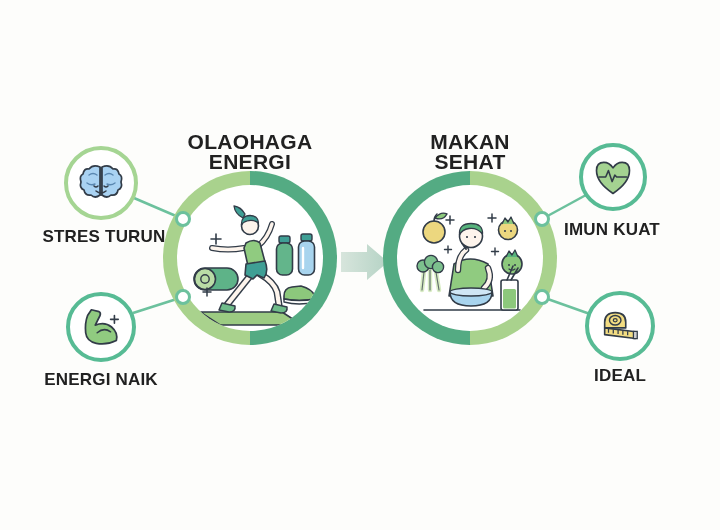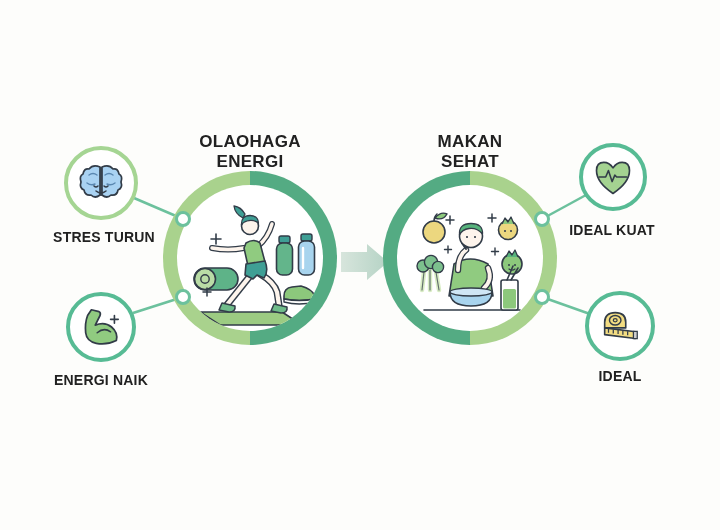--- a/index.html
+++ b/index.html
@@ -4,21 +4,21 @@
 <style>
   html,body{margin:0;padding:0;}
   body{font-family:"Liberation Sans", sans-serif;}
   .canvas{
     position:relative; width:720px; height:530px;
     background:var(--bg,#fdfdfb); overflow:hidden;
   }
   
   .node-title{
     position:absolute; width:170px; text-align:center;
-    font-size:17px; font-weight:800; letter-spacing:.3px;
+    font-size:21px; font-weight:800; letter-spacing:.3px;
     line-height:20px; color:var(--text,#212121);
   }
   .node-title.left{ left:165px; top:132px; }
   .node-title.right{ left:385px; top:132px; }
   .node-title span{ display:block; }
   
   .node-ring{
     position:absolute; width:174px; height:174px; border-radius:50%;
   }
   .node-ring.left{
@@ -47,21 +47,21 @@
     border:4px solid var(--satellite_border_light,#a5d593); }
   .benefit-circle.muscle{ left:66px; top:292px; width:70px; height:70px;
     border:4px solid var(--satellite_border_teal,#57bb94); }
   .benefit-circle.heart{ left:579px; top:143px; width:68px; height:68px;
     border:4px solid var(--satellite_border_teal,#57bb94); }
   .benefit-circle.tape{ left:585px; top:291px; width:70px; height:70px;
     border:4px solid var(--satellite_border_teal,#57bb94); }
   
   .benefit-label{
     position:absolute; width:150px; text-align:center;
-    font-size:14px; font-weight:800; letter-spacing:.2px; line-height:18px;
+    font-size:17px; font-weight:800; letter-spacing:.2px; line-height:18px;
     color:var(--text,#212121);
   }
   .benefit-label.stres{ left:29px; top:228px; }
   .benefit-label.energi{ left:26px; top:371px; }
   .benefit-label.imun{ left:537px; top:221px; }
   .benefit-label.berat{ left:545px; top:367px; }
   .benefit-label span{ display:block; }
   .overlay{ position:absolute; left:0; top:0; }
 </style>
 </head>
@@ -221,21 +221,21 @@
     </svg>
   </div>
   <div class="benefit-label energi">ENERGI NAIK</div>
 
   <div class="benefit-circle heart">
     <svg width="44" height="44" viewBox="0 0 48 48">
       <path d="M24,42 Q6,30 6,17 Q6,8 14,8 Q20,8 24,14 Q28,8 34,8 Q42,8 42,17 Q42,30 24,42 Z" fill="#a4d391" stroke="#323c48" stroke-width="1.8" stroke-linejoin="round"></path>
       <path d="M9,24 h7 l3,-7 4,12 3,-7 2,2 h11" fill="none" stroke="#323c48" stroke-width="1.7" stroke-linejoin="round" stroke-linecap="round"></path>
     </svg>
   </div>
-  <div class="benefit-label imun">IDEAL KUAT</div>
+  <div class="benefit-label imun">IMUN KUAT</div>
 
   <div class="benefit-circle tape">
     <svg width="46" height="46" viewBox="0 0 48 48">
       <path d="M8,20 Q8,10 19,10 Q30,10 30,20 L30,26 L8,26 Z" fill="#f2dc82" stroke="#323c48" stroke-width="1.7" stroke-linejoin="round"></path>
       <ellipse cx="19" cy="18" rx="6" ry="5" fill="none" stroke="#323c48" stroke-width="1.5"></ellipse>
       <ellipse cx="19" cy="18" rx="2" ry="1.6" fill="none" stroke="#323c48" stroke-width="1.3"></ellipse>
       <path d="M8,26 L40,30 L40,37 L8,33 Z" fill="#f2dc82" stroke="#323c48" stroke-width="1.7" stroke-linejoin="round"></path>
       <path d="M12,27 v4 M17,27.7 v4 M22,28.3 v4 M27,29 v4 M32,29.6 v4" stroke="#323c48" stroke-width="1.3"></path>
       <rect x="38" y="29.6" width="4" height="7.6" fill="#cfcfcf" stroke="#323c48" stroke-width="1.3"></rect>
     </svg>

